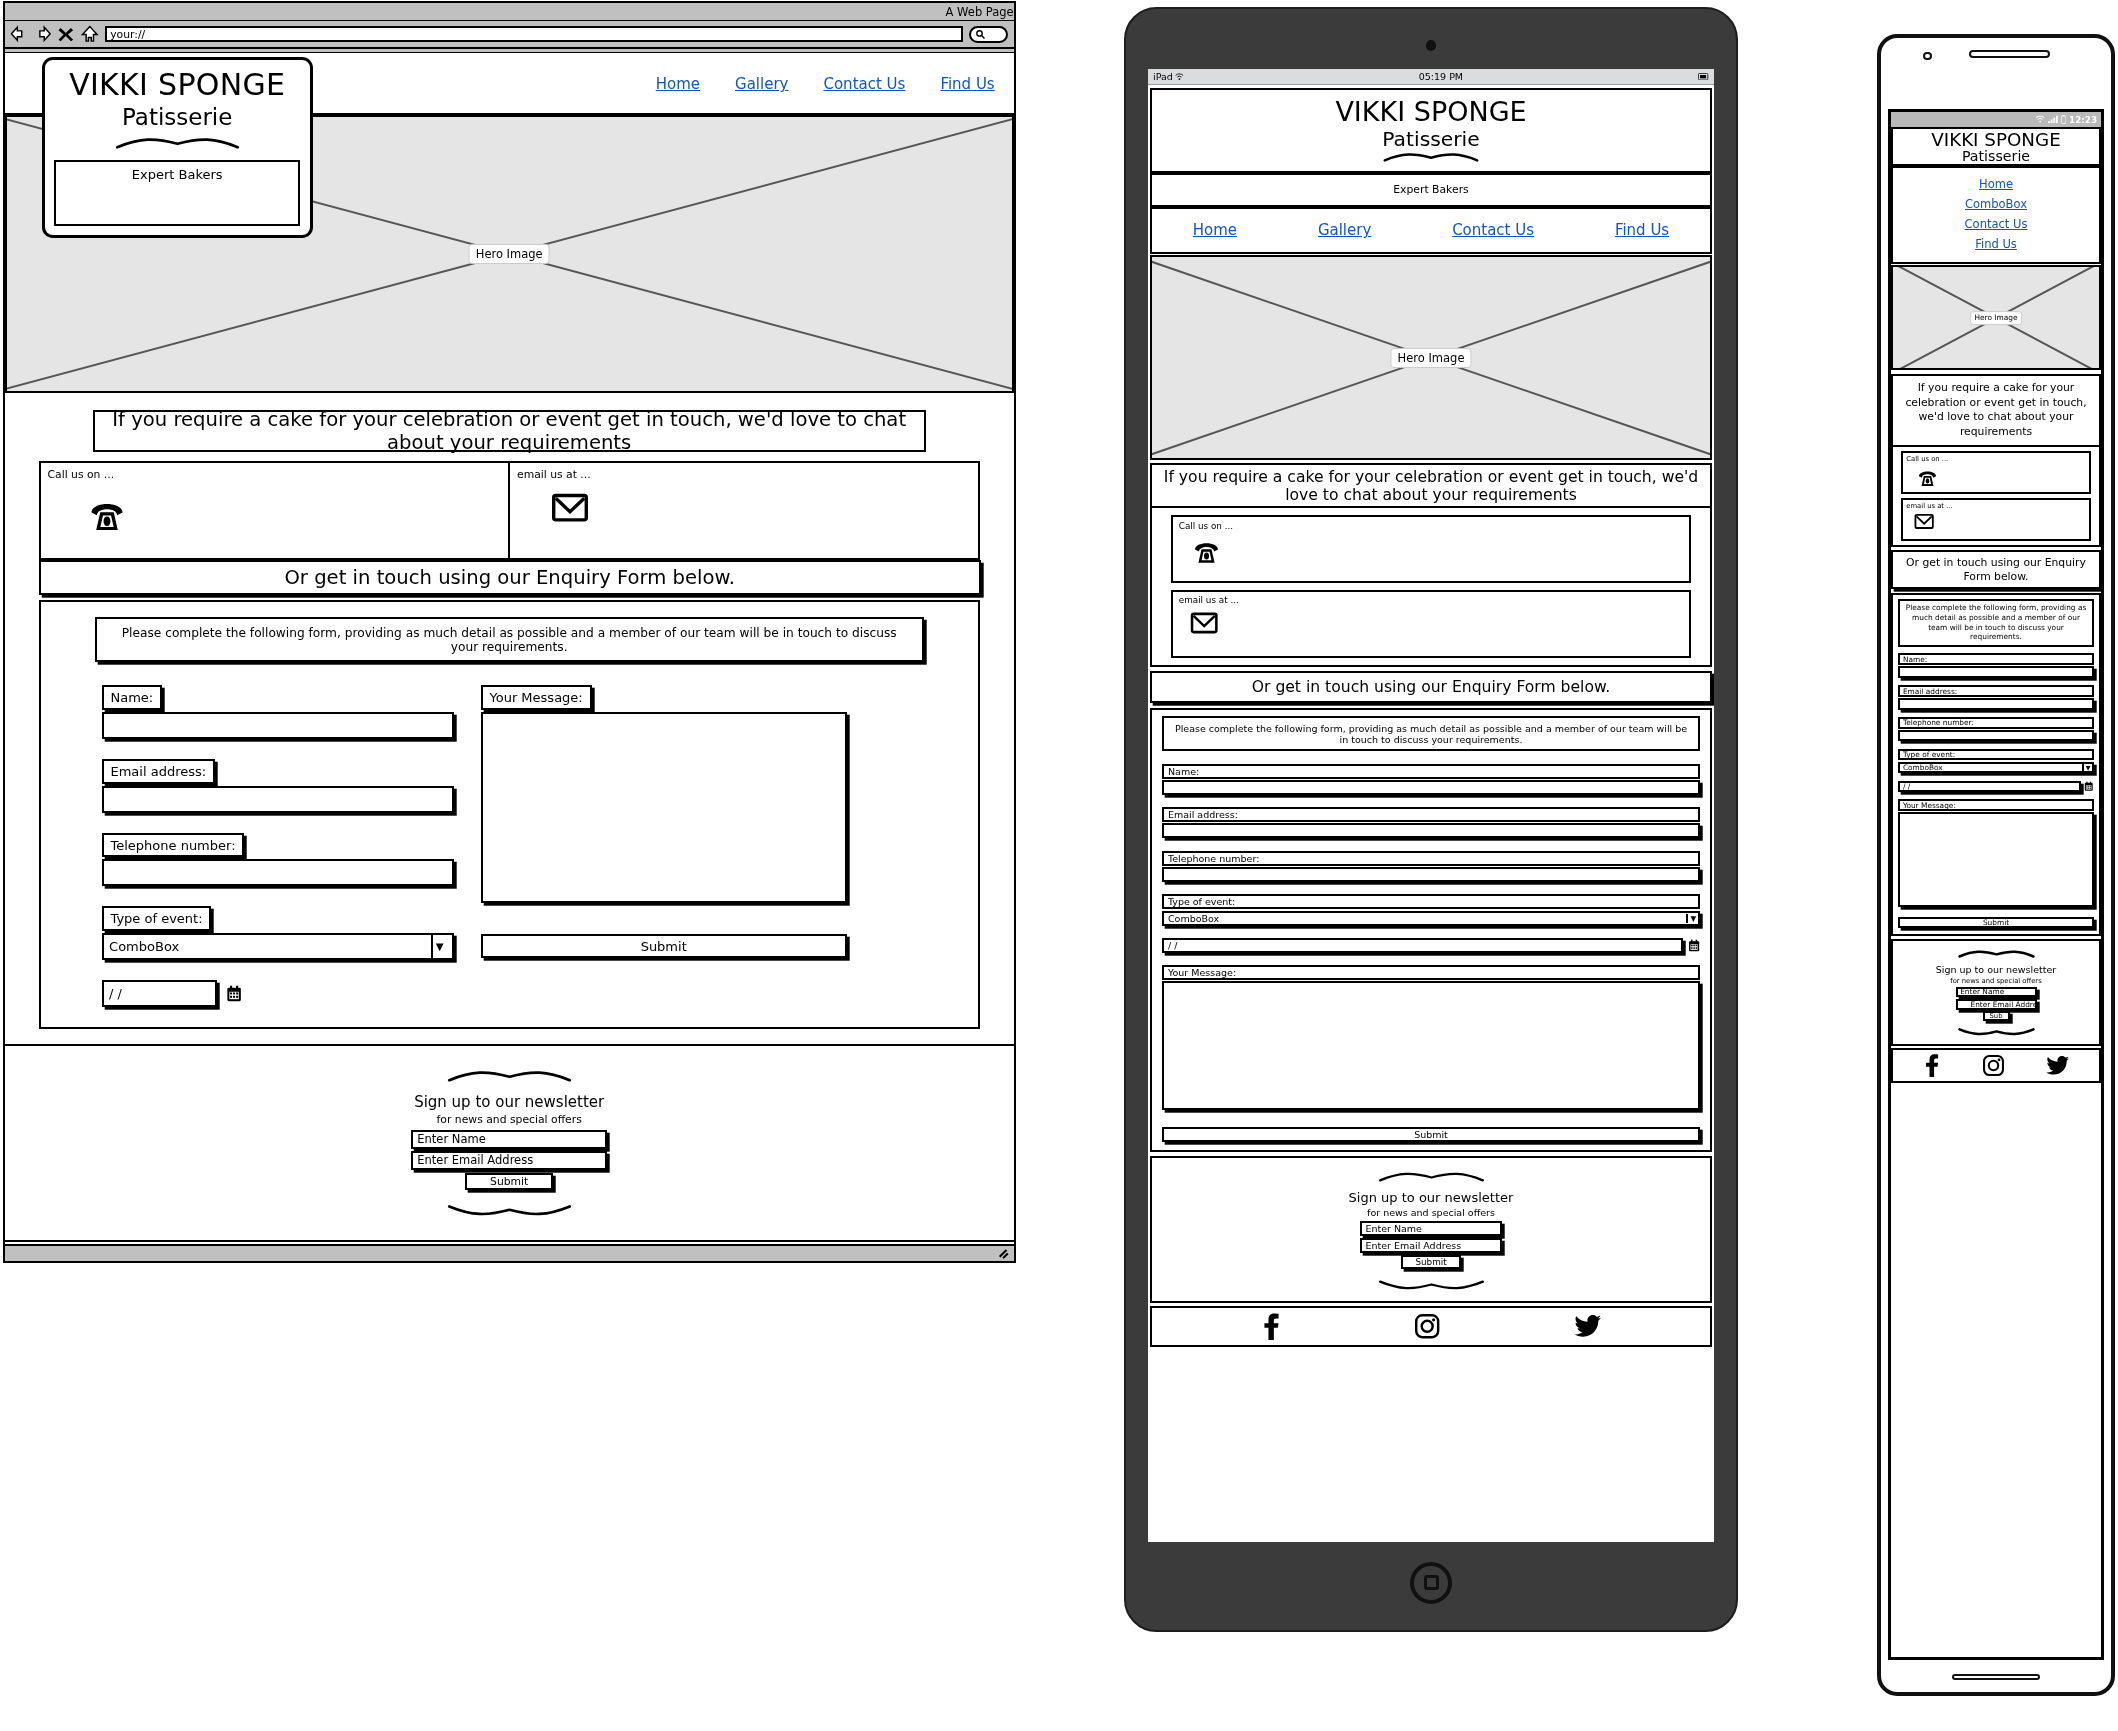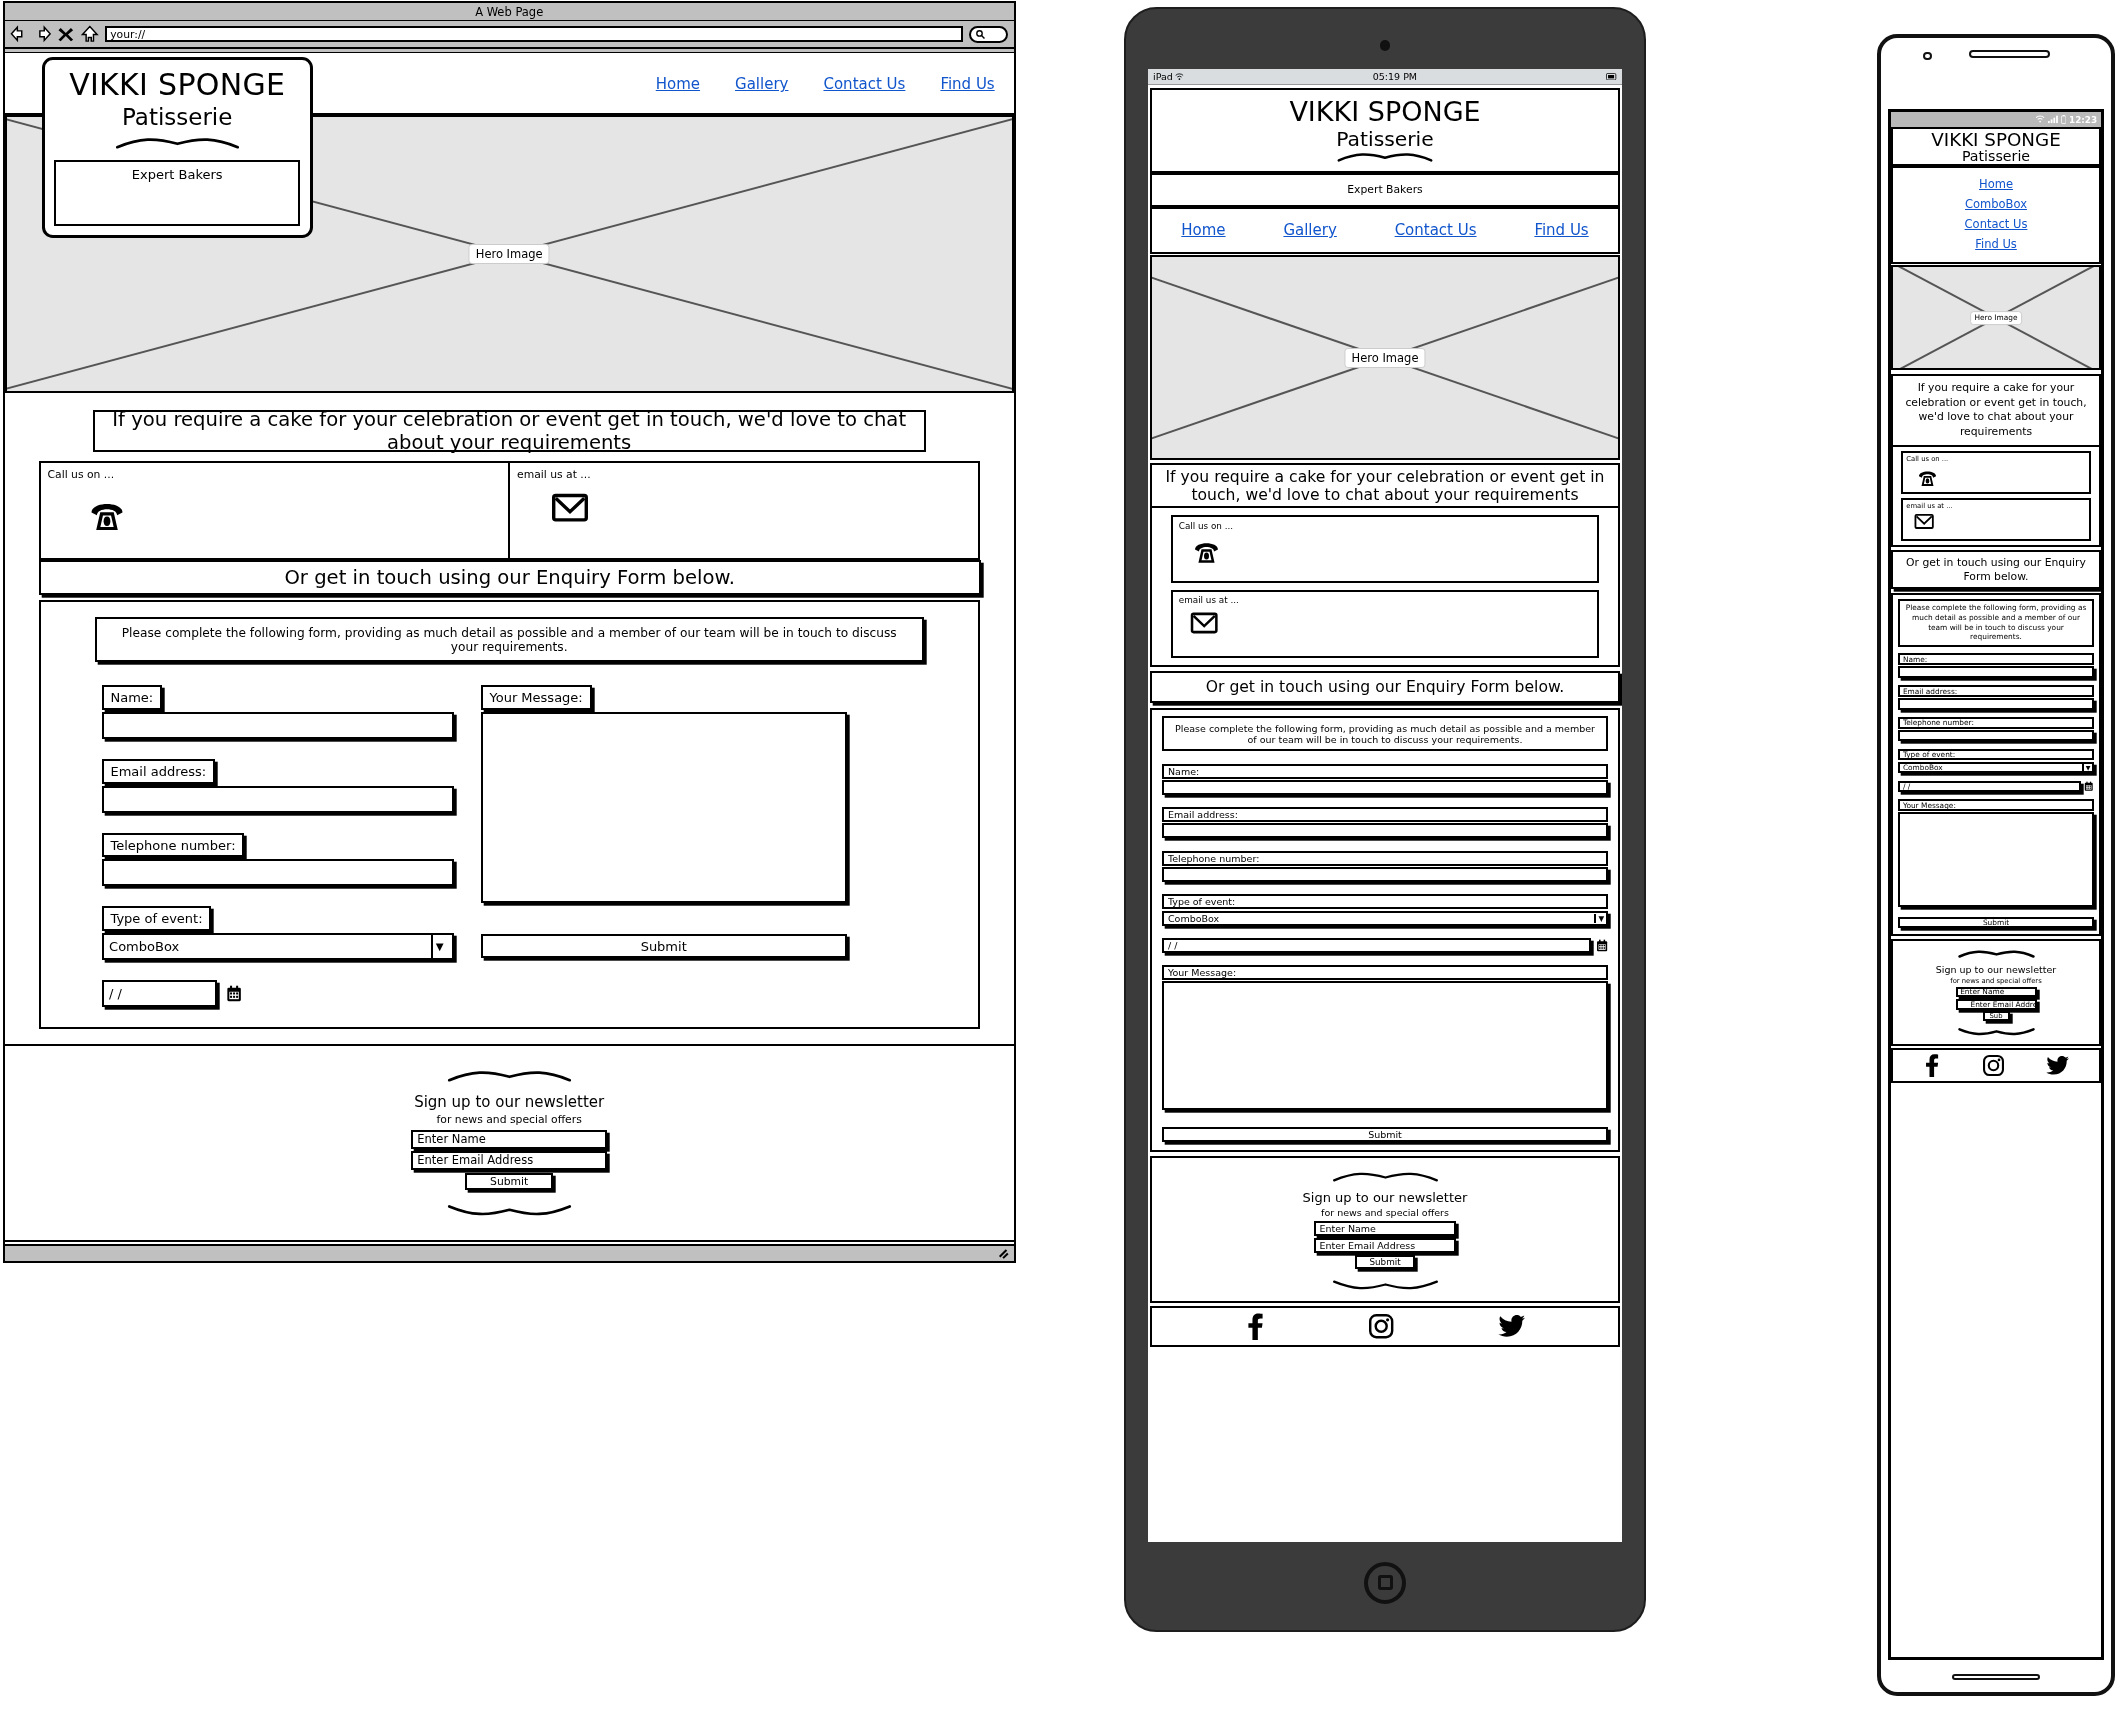--- a/index.html
+++ b/index.html
@@ -32,21 +32,21 @@
   
   .swash { display:block; margin: 0 auto; }
 
   
   #browser {
     position: absolute; left: 2.7px; top: 1.4px; width: 1013px; height: 1262px;
     border: 2.7px solid #000; background: #c0c0c0;
   }
   #titlebar {
     height: 17.6px; background: #c0c0c0; border-bottom: 1.4px solid #000;
-    display: flex; align-items: center; justify-content: center;
+    display: flex; align-items: center; justify-content: flex-end;
     font-size: 11.5px; color: #000;
   }
   #toolbar {
     height: 28.4px; background: #c0c0c0; display: flex; align-items: center;
     gap: 6.1px; padding: 0 5.4px; border-bottom: 2.7px solid #000;
   }
   .navglyph { width: 17.6px; height: 17.6px; flex: none; }
   #urlbar {
     flex: 1 1 auto; height: 15.6px; background: #fff; border: 2px solid #000;
     display: flex; align-items: center; padding: 0 3.4px; font-size: 10.8px;
@@ -97,21 +97,21 @@
             padding: 0 5.4px; font-size: 13px; }
   .combo { justify-content: space-between; }
   .combo .arrow { font-size: 10.2px; border-left: 2px solid #000; height: 100%;
                   display:flex; align-items:center; padding: 0 2.7px; }
   .btn { border: 2px solid #000; box-shadow: 2.7px 2.7px 0 0 #000; background: #fff;
          height: 24.4px; display: flex; align-items: center; justify-content: center;
          font-size: 13px; }
 
   
   #tablet {
-    position: absolute; left: 1124px; top: 6.8px; width: 522px; height: 1625px;
+    position: absolute; left: 1124px; top: 6.8px; width: 614px; height: 1625px;
     background: #3b3b3b; border-radius: 32.5px; border: 2px solid #1d1d1d;
   }
   #tablet .cam { position: absolute; left: 50%; top: 31px; width: 10.8px; height: 10.8px;
                  margin-left: -5.4px; border-radius: 50%; background: #111; }
   #tablet .homebtn { position: absolute; left: 50%; bottom: 26px; width: 42px; height: 42px;
                      margin-left: -21px; border-radius: 50%; border: 4.1px solid #111; }
   #tablet .homebtn i { position:absolute; left:50%; top:50%; width: 15px; height: 15px;
                        margin:-7.4px 0 0 -7.4px; border: 3.4px solid #111; border-radius: 2.7px; display:block;}
   #t-screen { position: absolute; left: 21.7px; top: 60px; right: 21.7px; bottom: 88px;
               background: #fff; overflow: hidden; }

